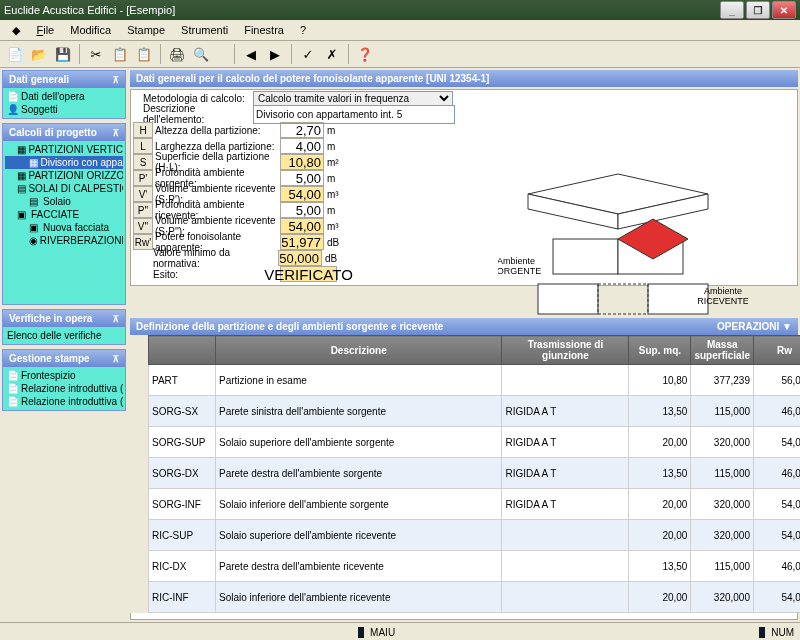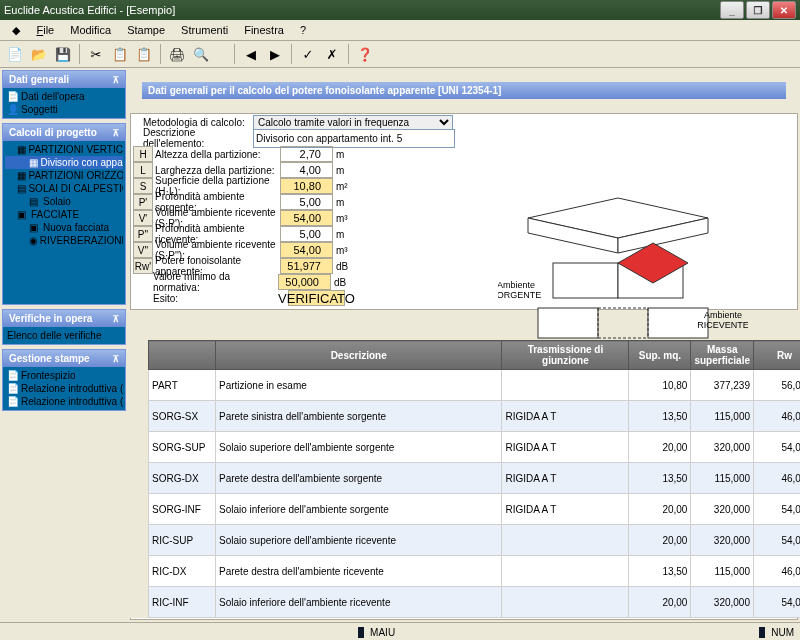--- a/index.html
+++ b/index.html
@@ -8,40 +8,40 @@
 .titlebar .btn{width:22px;height:16px;margin-left:2px;display:flex;align-items:center;justify-content:center;font-weight:bold;font-size:10px;border:1px solid #888;background:linear-gradient(#f0f0f0,#d0d0d0);border-radius:2px;color:#333;cursor:pointer}
 .titlebar .close{background:linear-gradient(#f08080,#c03030);color:#fff}
 .menubar{background:#ece9d8;height:20px;display:flex;align-items:center;padding:0 4px;border-bottom:1px solid #aca899;font-size:11px}
 .menubar span{padding:2px 8px;cursor:pointer}
 .menubar span u{text-decoration:underline}
 .toolbar{background:#ece9d8;height:26px;display:flex;align-items:center;padding:0 4px;border-bottom:1px solid #aca899;gap:2px}
 .toolbar .tbtn{width:20px;height:20px;display:flex;align-items:center;justify-content:center;border:1px solid transparent;border-radius:2px;font-size:13px;cursor:pointer}
 .toolbar .sep{width:1px;height:20px;background:#aca899;margin:0 3px}
 .main{display:flex;height:calc(100% - 86px)}
 .sidebar{width:128px;background:#ece9d8;display:flex;flex-direction:column;overflow-y:auto}
-.panel{margin:2px;border:1px solid #7a96df;background:#0369a1}
+.panel{margin:2px;border:1px solid #7a96df;background:#5eead4}
 .panel-hd{background:linear-gradient(#9db8e8,#6a8ad4);color:#fff;padding:3px 6px;font-weight:bold;display:flex;align-items:center;font-size:10px}
 .panel-hd .chev{margin-left:auto;font-size:9px}
 .panel-body{padding:2px}
 .tree-item{display:flex;align-items:center;padding:1px 2px;font-size:10px;white-space:nowrap;overflow:hidden}
 .tree-item .ico{width:12px;font-size:10px;margin-right:2px}
 .tree-item.sel{background:#316ac5;color:#fff}
 .indent-1{padding-left:12px}.indent-2{padding-left:24px}
 .content{flex:1;background:#ece9d8;display:flex;flex-direction:column;overflow:hidden}
-.section-hd{background:linear-gradient(#9db8e8,#6a8ad4);color:#fff;padding:3px 6px;font-weight:bold;margin:14px;font-size:10px}
+.section-hd{background:linear-gradient(#9db8e8,#6a8ad4);color:#fff;padding:3px 6px;font-weight:bold;margin:2px;font-size:10px}
 .topbox{margin:0 2px;background:#fff;border:1px solid #aca899}
 .formrow{display:flex;align-items:center;height:16px;font-size:10px}
 .formrow .lbl{width:110px;padding-left:12px}
 .formrow .lbl2{width:125px;padding-left:2px}
 .formrow .code{width:18px;height:14px;background:#ece9d8;border:1px solid #aca899;display:flex;align-items:center;justify-content:center;font-size:10px;margin-left:2px}
-.formrow .val{width:40px;height:14px;border:1px solid #aca899;text-align:right;padding-right:11px;font-size:11px;display:flex;align-items:center;justify-content:flex-end}
+.formrow .val{width:40px;height:14px;border:1px solid #aca899;text-align:right;padding-right:2px;font-size:13px;display:flex;align-items:center;justify-content:flex-end}
 .formrow .val.hl{background:#ffe89c}
 .formrow .unit{width:15px;padding-left:3px;font-size:10px}
 .formrow select,.formrow input[type=text]{font-size:10px;height:15px;border:1px solid #7f9db9}
-.verif{width:55px;height:14px;background:#ffe89c;border:1px solid #aca899;text-align:center;font-size:13px;display:flex;align-items:center;justify-content:center;margin-left:10px}
+.verif{width:55px;height:14px;background:#ffe89c;border:1px solid #aca899;text-align:center;font-size:15px;display:flex;align-items:center;justify-content:center;margin-left:2px}
 .diagram{position:absolute;left:370px;top:75px;width:250px;height:170px}
 .topwrap{position:relative}
 .table-hd{display:flex;background:linear-gradient(#9db8e8,#6a8ad4);color:#fff;margin:2px 2px 0;font-weight:bold;padding:3px 6px;font-size:10px}
 .table-hd .ops{margin-left:auto}
 table.grid{width:calc(100% - 4px);margin:0 20px;border-collapse:collapse;background:#fff;font-size:10px}
 table.grid th{background:linear-gradient(#8a8a8a,#6a6a6a);color:#fff;font-weight:bold;padding:3px;border:1px solid #555;font-size:10px}
 table.grid td{border:1px solid #d0d0d0;padding:9px 3px;height:12px}
 table.grid tr:nth-child(even) td{background:#eaf0fa}
 .tnum{text-align:right}
 .whitespace{flex:1;background:#fff;margin:0 2px 2px;border:1px solid #aca899;border-top:none}
@@ -273,20 +273,24 @@
           <line x1="100" y1="120" x2="100" y2="150" stroke-dasharray="3,2"></line>
           <line x1="150" y1="120" x2="150" y2="150" stroke-dasharray="3,2"></line>
         </g>
         <text x="18" y="100" font-size="9" text-anchor="middle"><tspan x="18" dy="0">Ambiente</tspan><tspan x="18" dy="10">SORGENTE</tspan></text>
         <text x="225" y="130" font-size="9" text-anchor="middle"><tspan x="225" dy="0">Ambiente</tspan><tspan x="225" dy="10">RICEVENTE</tspan></text>
       </svg>
     </div>
     </div>
 
     <div style="height:30px"></div>
+    <div class="table-hd">
+      <span>Definizione della partizione e degli ambienti sorgente e ricevente</span>
+      <span class="ops">OPERAZIONI  ▼</span>
+    </div>
     <table class="grid">
       <thead>
           <tr id="thead">
             <th style="width: 60px;"></th>
             <th>Descrizione</th>
             <th style="width: 120px;">Trasmissione di giunzione</th>
             <th style="width: 55px;">Sup. mq.</th>
             <th style="width: 55px;">Massa superficiale</th>
             <th style="width: 55px;">Rw</th>
           </tr>

